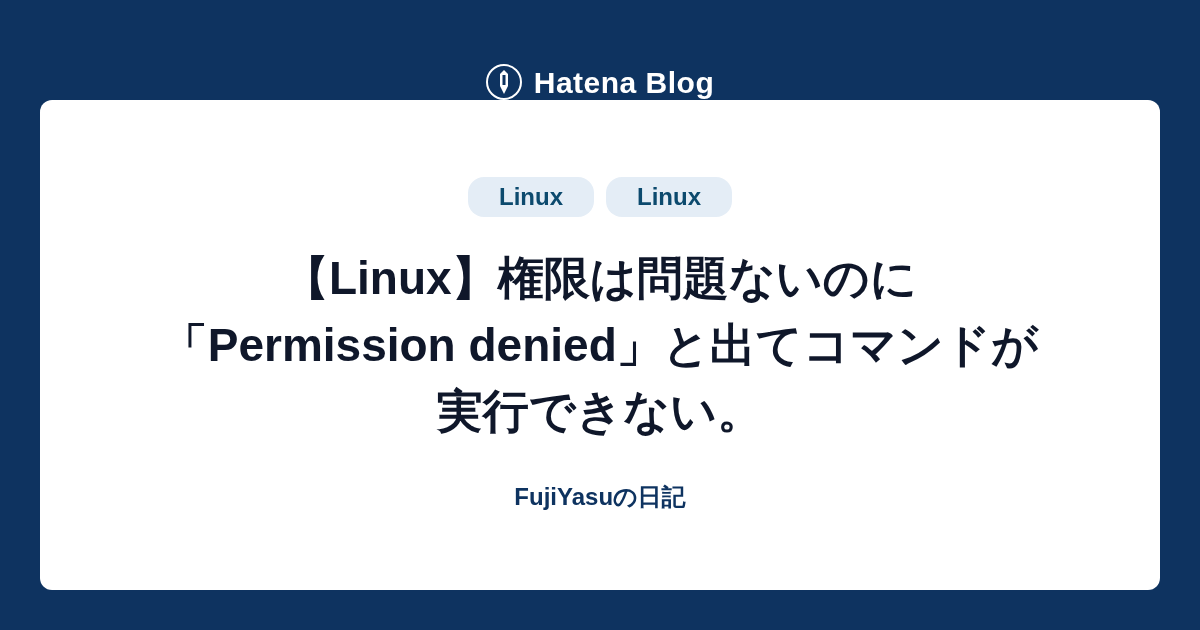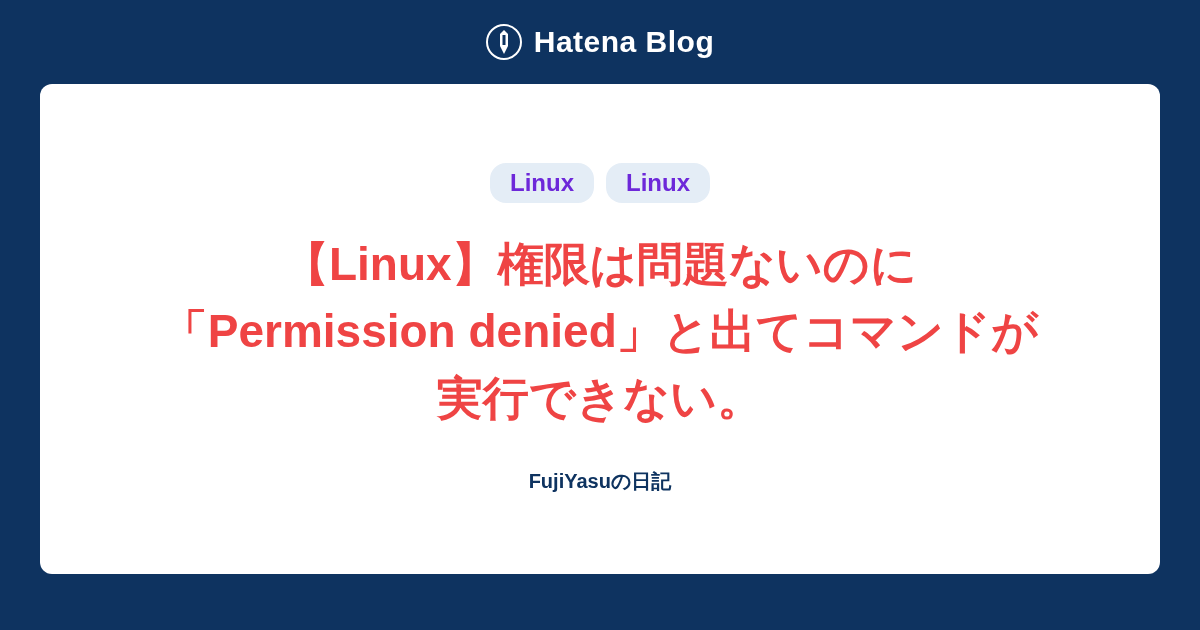--- a/index.html
+++ b/index.html
@@ -10,23 +10,23 @@
     body {
       width: 1200px;
       height: 630px;
       background: #0e3360;
       font-family: -apple-system, BlinkMacSystemFont, "Segoe UI", "Hiragino Sans", "Hiragino Kaku Gothic ProN", Meiryo, sans-serif;
       display: flex;
       flex-direction: column;
       align-items: center;
     }
     .header {
-      height: 84px;
+      height: 100px;
       display: flex;
-      align-items: center;
+      align-items: flex-end;
       justify-content: center;
       gap: 12px;
     }
     .logo-icon {
       width: 36px;
       height: 36px;
       display: flex;
       align-items: center;
       justify-content: center;
     }
@@ -47,38 +47,38 @@
       justify-content: center;
       padding: 40px 60px;
     }
     .tags {
       display: flex;
       gap: 12px;
       margin-bottom: 28px;
     }
     .tag {
       background: #e4edf6;
-      color: #6d28d9;
+      color: #0c4a6e;
       font-size: 24px;
       font-weight: 600;
-      padding: 6px 20px;
+      padding: 6px 31px;
       border-radius: 16px;
     }
     .title {
-      color: #ef4444;
+      color: #0f172a;
       font-size: 46px;
       font-weight: 700;
       text-align: center;
       line-height: 1.45;
       margin-bottom: 36px;
       max-width: 900px;
     }
     .author {
       color: #0e3360;
-      font-size: 20px;
+      font-size: 24px;
       font-weight: 600;
     }
   </style>
 </head>
 <body>
 
 <div class="header">
   <span class="logo-icon">
     <svg viewBox="0 0 36 36" width="36" height="36">
       <circle cx="18" cy="18" r="17" fill="none" stroke="#ffffff" stroke-width="2"></circle>

